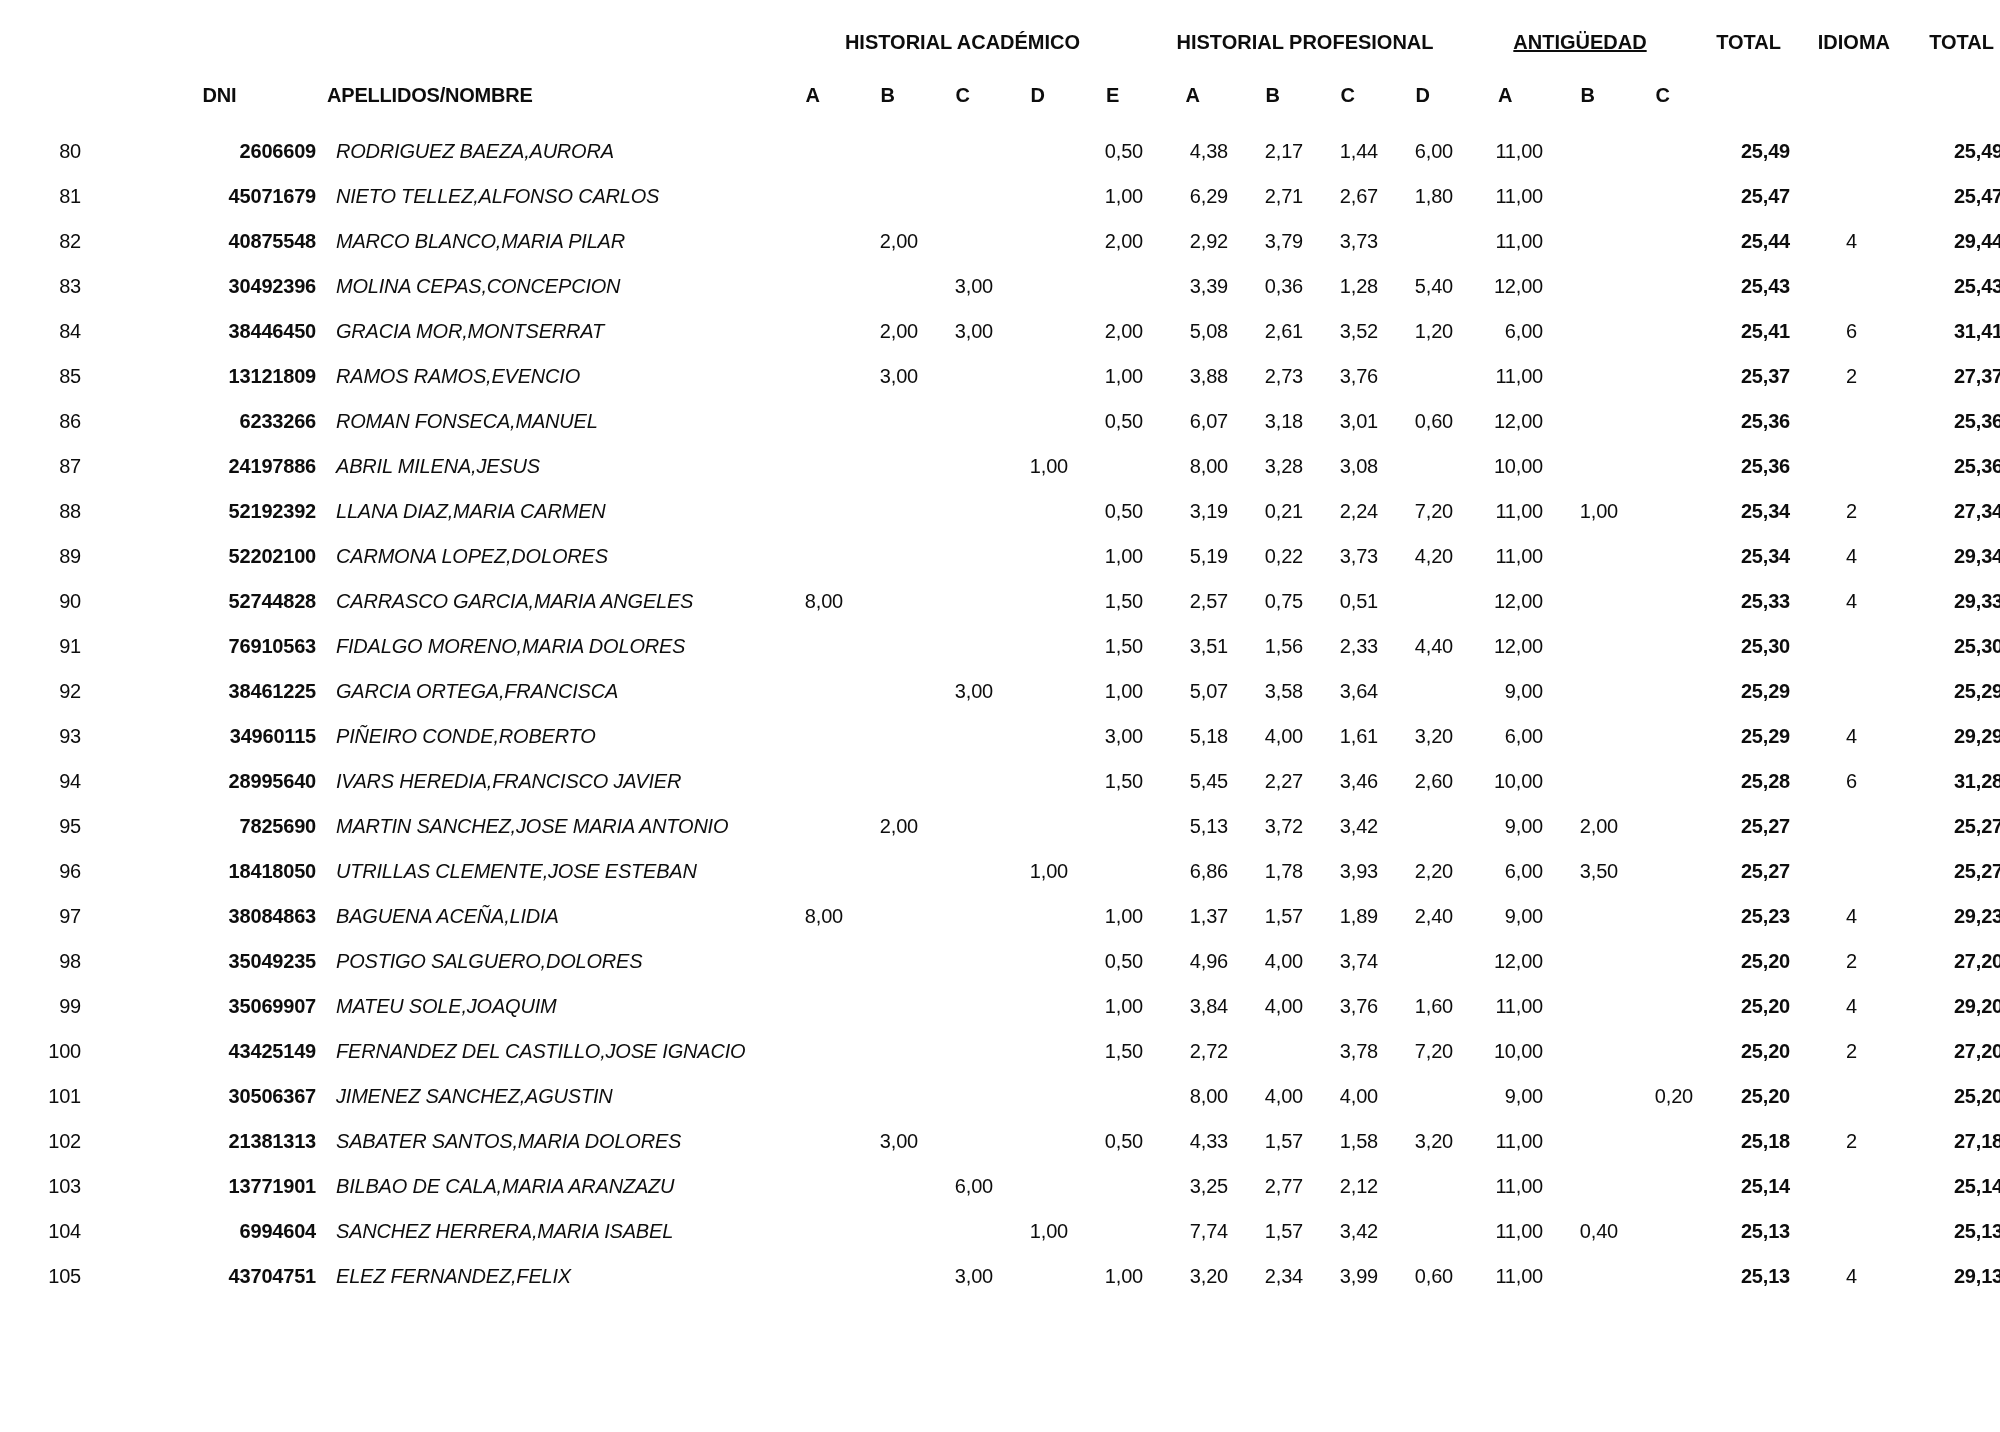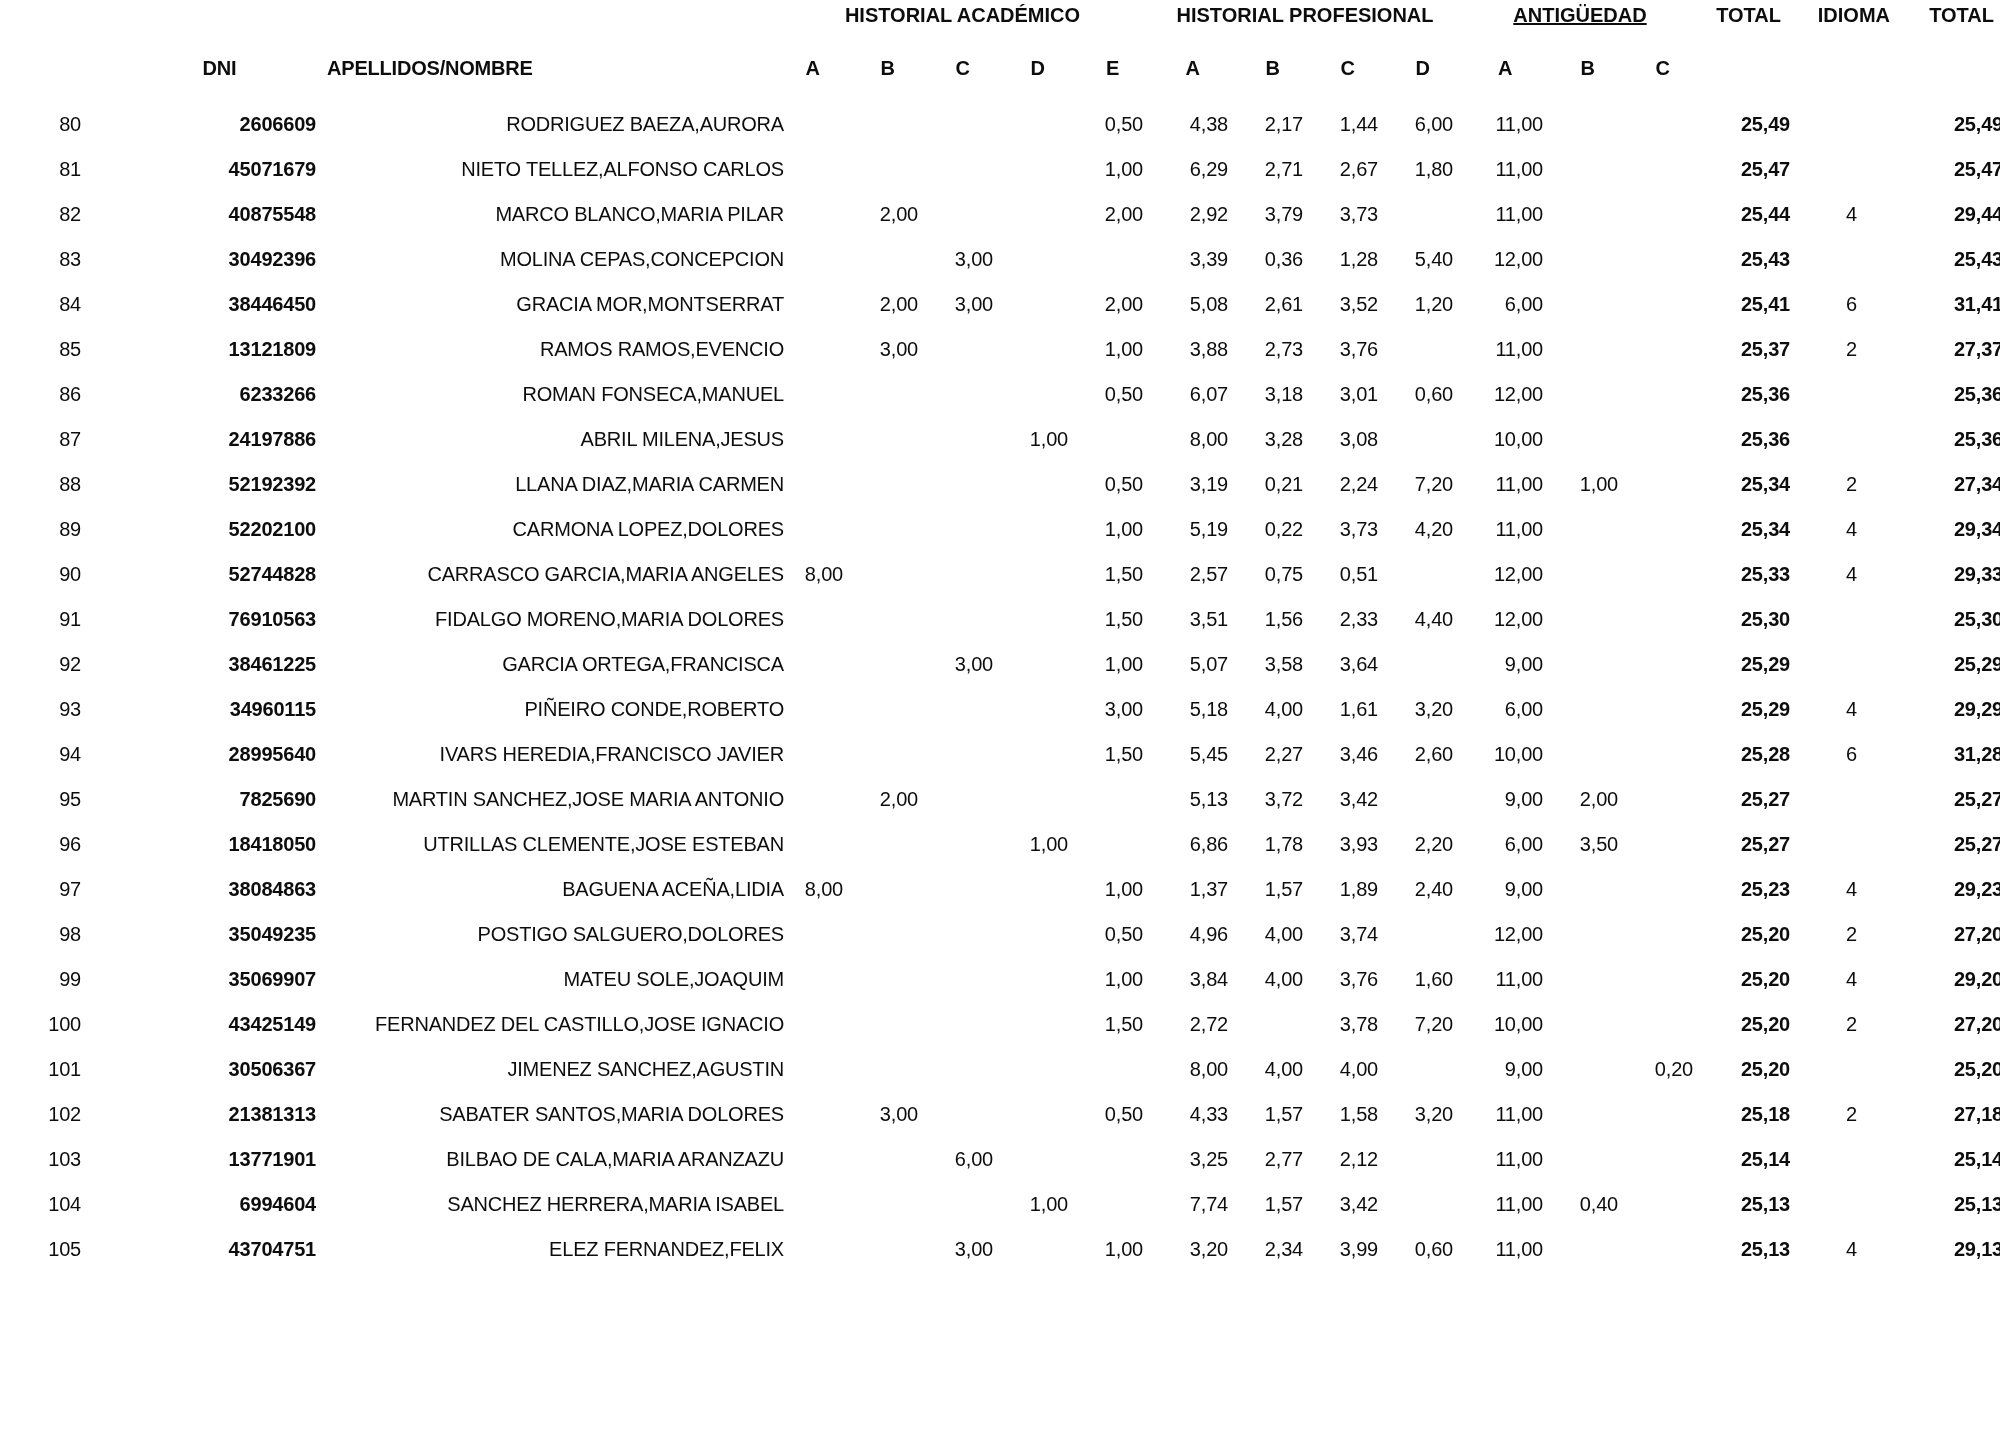--- a/index.html
+++ b/index.html
@@ -20,21 +20,21 @@
     width: 2000px;
     height: 1432px;
     background: #ffffff;
   }
   .grid {
     display: grid;
     grid-template-columns: 78px 237px 460px 75px 75px 75px 75px 75px 85px 75px 75px 75px 90px 75px 75px 95px 95px 108px;
     align-items: center;
   }
   .group-row {
-    margin-top: 0;
+    margin-top: 27px;
     height: 30px;
   }
   .sub-row {
     height: 32px;
     margin-top: 22px;
   }
   .rows-start {
     margin-top: 18px;
   }
   .row {
@@ -42,21 +42,21 @@
     margin-left: 9px;
   }
   .cell {
     font-size: 20px;
     letter-spacing: -0.2px;
     white-space: nowrap;
     overflow: visible;
   }
   .num-cell    { text-align: right; padding-right: 6px; }
   .dni-cell    { text-align: right; padding-right: 8px; font-weight: bold; }
-  .name-cell   { text-align: right;  padding-left: 12px; }
+  .name-cell   { text-align: left;  padding-left: 12px; font-style: italic; }
   .val         { text-align: right; padding-right: 16px; }
   .idioma-cell { text-align: center; }
   .total-cell  { text-align: right; padding-right: 14px; font-weight: 700; }
   .total2-cell { text-align: right; padding-right: 4px;  font-weight: 700; }
   .group-label { text-align: center; font-weight: 700; font-size: 20px; letter-spacing: 0; }
   .span-acad { grid-column: 4 / span 5; }
   .span-prof { grid-column: 9 / span 4; }
   .span-ant  { grid-column: 13 / span 3; text-decoration: underline; }
   .head-total1 { grid-column: 16; text-align: right; padding-right: 14px; }
   .head-idioma { grid-column: 17; text-align: right; }

